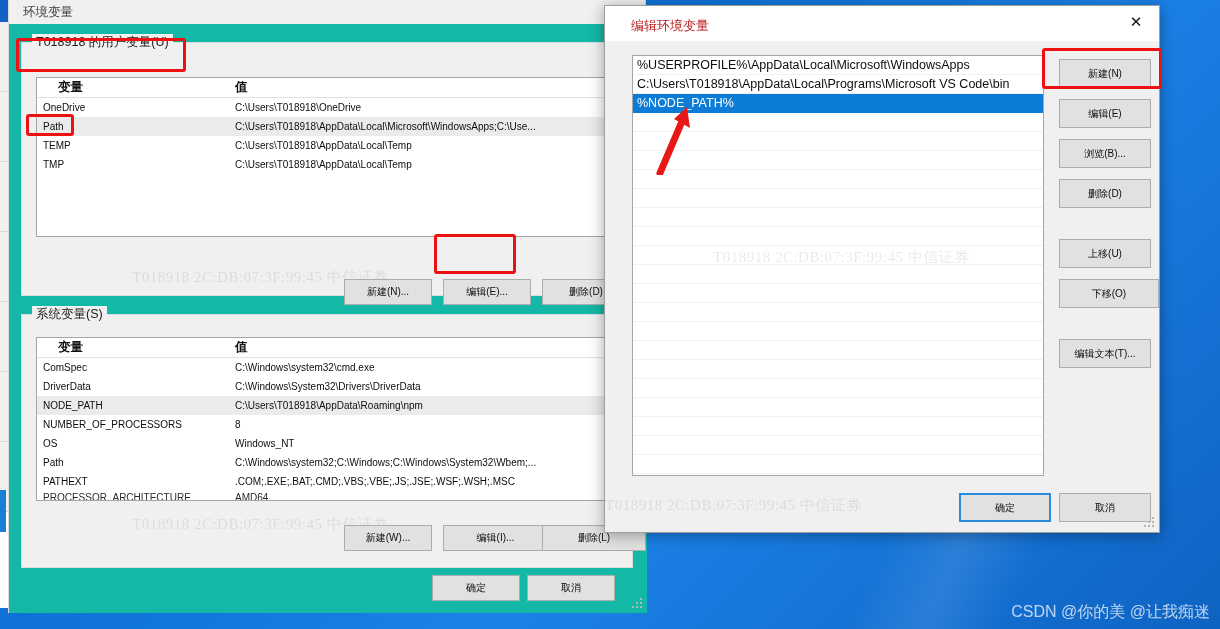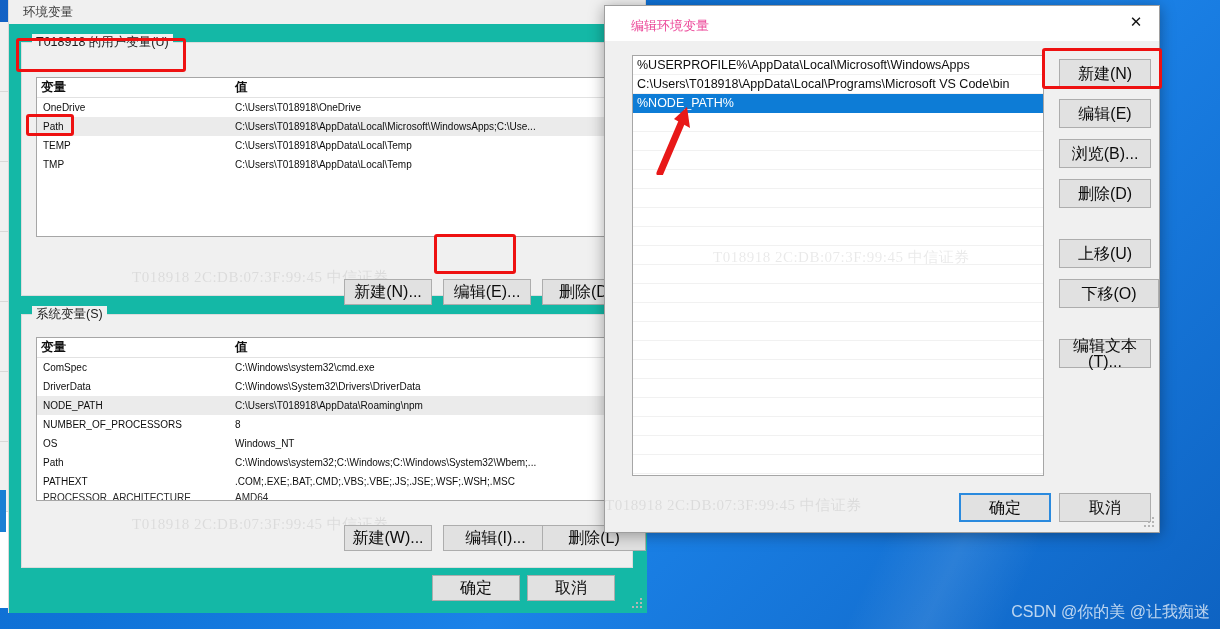--- a/index.html
+++ b/index.html
@@ -69,21 +69,21 @@
     position: absolute;
     background: #ffffff;
     border: 1px solid #a6a6a6;
     overflow: hidden;
   }
   .lv-head {
     display: flex; height: 20px; align-items: center;
     border-bottom: 1px solid #e2e2e2;
     font-size: 12.5px; color: #111; font-weight: bold;
   }
-  .lv-head .c1 { width: 194px; padding-left: 4px; }
+  .lv-head .c1 { width: 194px; padding-left: 21px; }
   .lv-head .c2 { flex: 1; padding-left: 4px; }
   .lv-row {
     display: flex; height: 19px; align-items: center;
     font-size: 10px; color: #0d0d0d; white-space: nowrap;
   }
   .lv-row.sel { background: #ebebeb; }
   .lv-row .c1 { width: 194px; padding-left: 6px; overflow: hidden; }
   .lv-row .c2 { flex: 1; padding-left: 4px; overflow: hidden; text-overflow: ellipsis; }
   .lv-row.clipped { color: #2a2a2a; }
 
@@ -101,21 +101,21 @@
   .vscroll .thumb {
     position: absolute; left: 2px; top: 17px; width: 11px; height: 56px;
     background: #c3c3c3;
   }
 
   
   .btn {
     position: absolute;
     background: #e1e1e1;
     border: 1px solid #adadad;
-    font-size: 16px;
+    font-size: 10px;
     color: #0c0c0c;
     text-align: center;
     line-height: 1;
     display: flex; align-items: center; justify-content: center;
     user-select: none;
     font-family: "Liberation Sans", sans-serif;
   }
   .btn.default {
     border: 2px solid #2a8ade;
     background: #e1e1e1;
@@ -127,21 +127,21 @@
     background: #f0f0f0;
     border: 1px solid #9e9e9e;
     box-shadow: 0 2px 14px rgba(0,0,0,0.35);
   }
   .editdlg-titlebar {
     position: relative; height: 36px; background: #ffffff;
     border-bottom: 1px solid #f0f0f0;
   }
   .editdlg-title {
     position: absolute; left: 26px; top: 11px;
-    font-size: 13px; color: #ec4899;
+    font-size: 13px; color: #b91c1c;
   }
   .close-btn {
     position: absolute; right: 0; top: 0; width: 46px; height: 31px;
     display: flex; align-items: center; justify-content: center;
     color: #101010; font-size: 15px;
   }
   .editlist {
     position: absolute; left: 27px; top: 49px; width: 412px; height: 421px;
     background: #ffffff; border: 1px solid #a6a6a6; overflow: hidden;
   }

